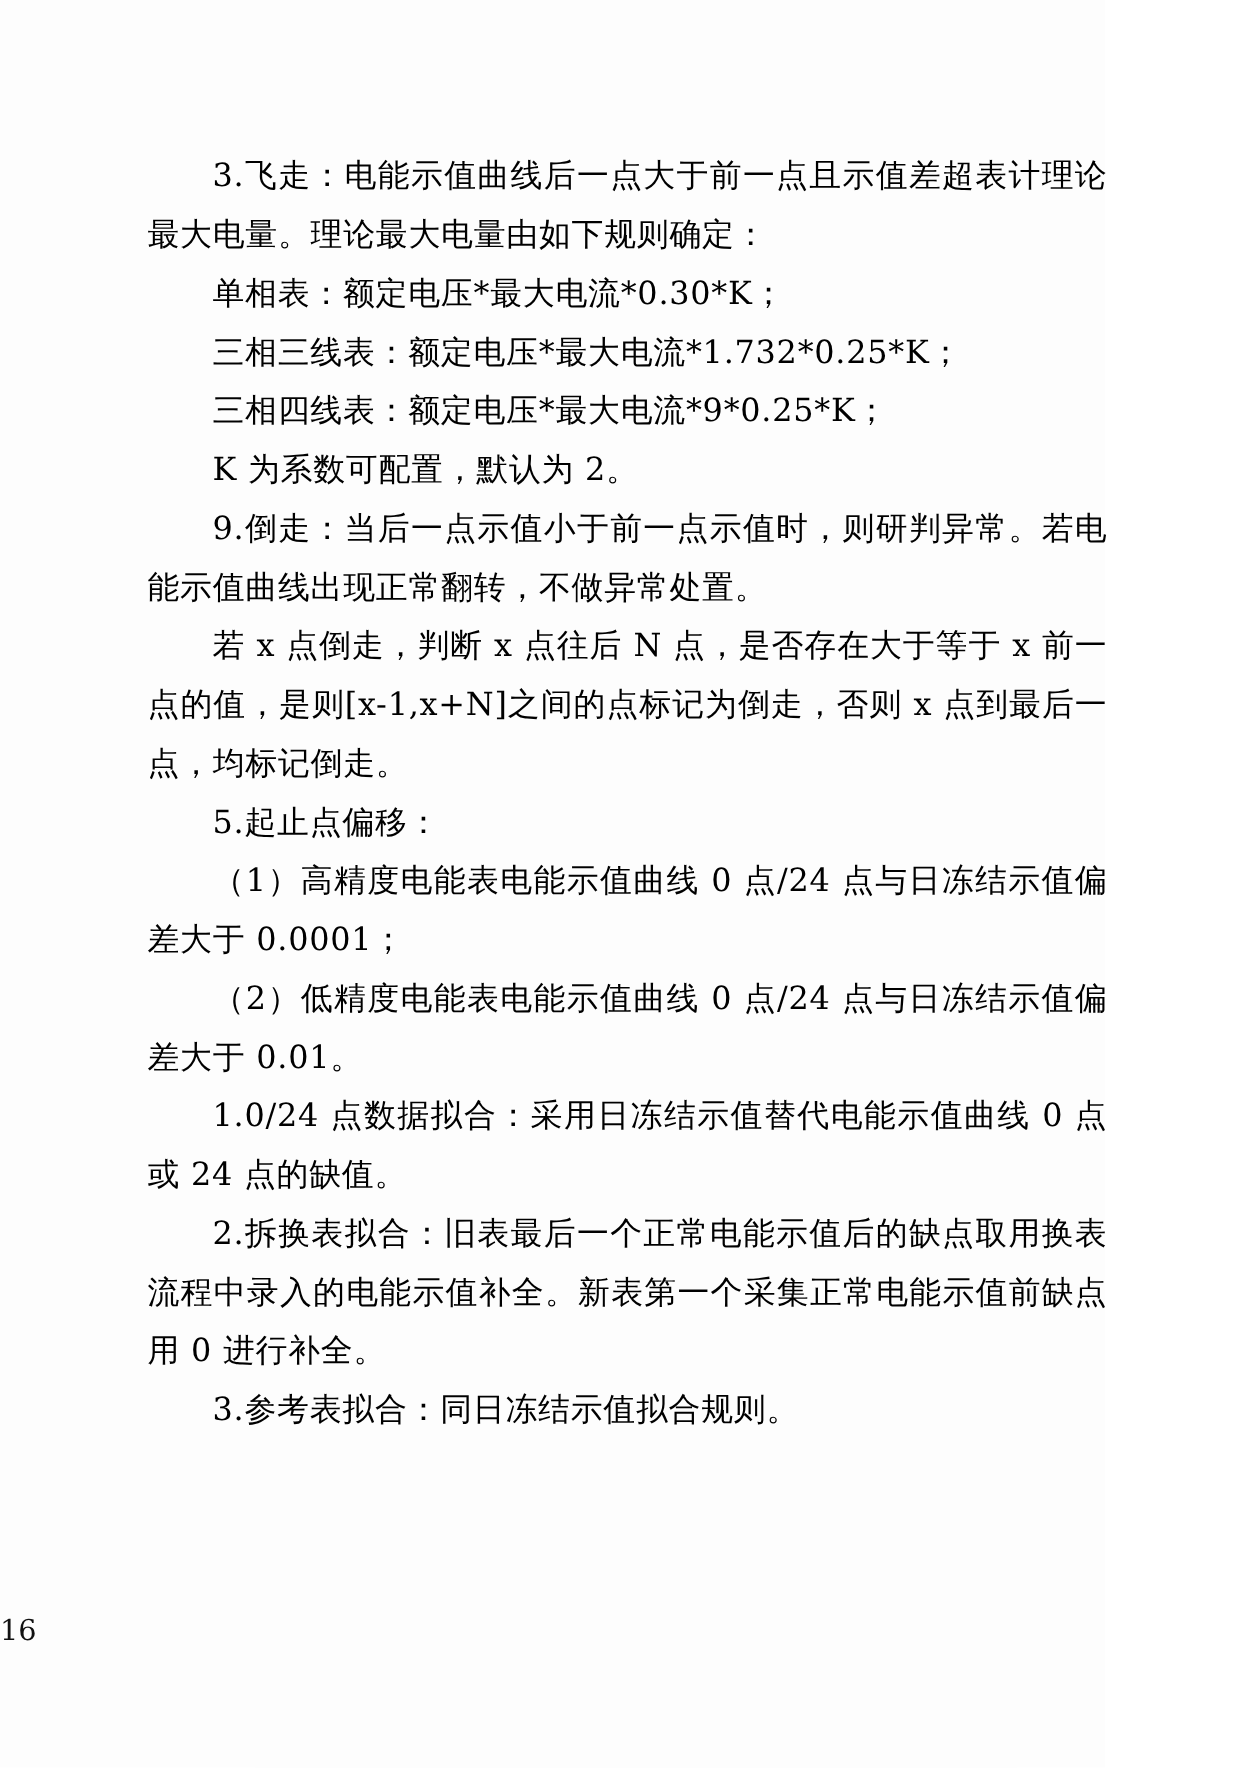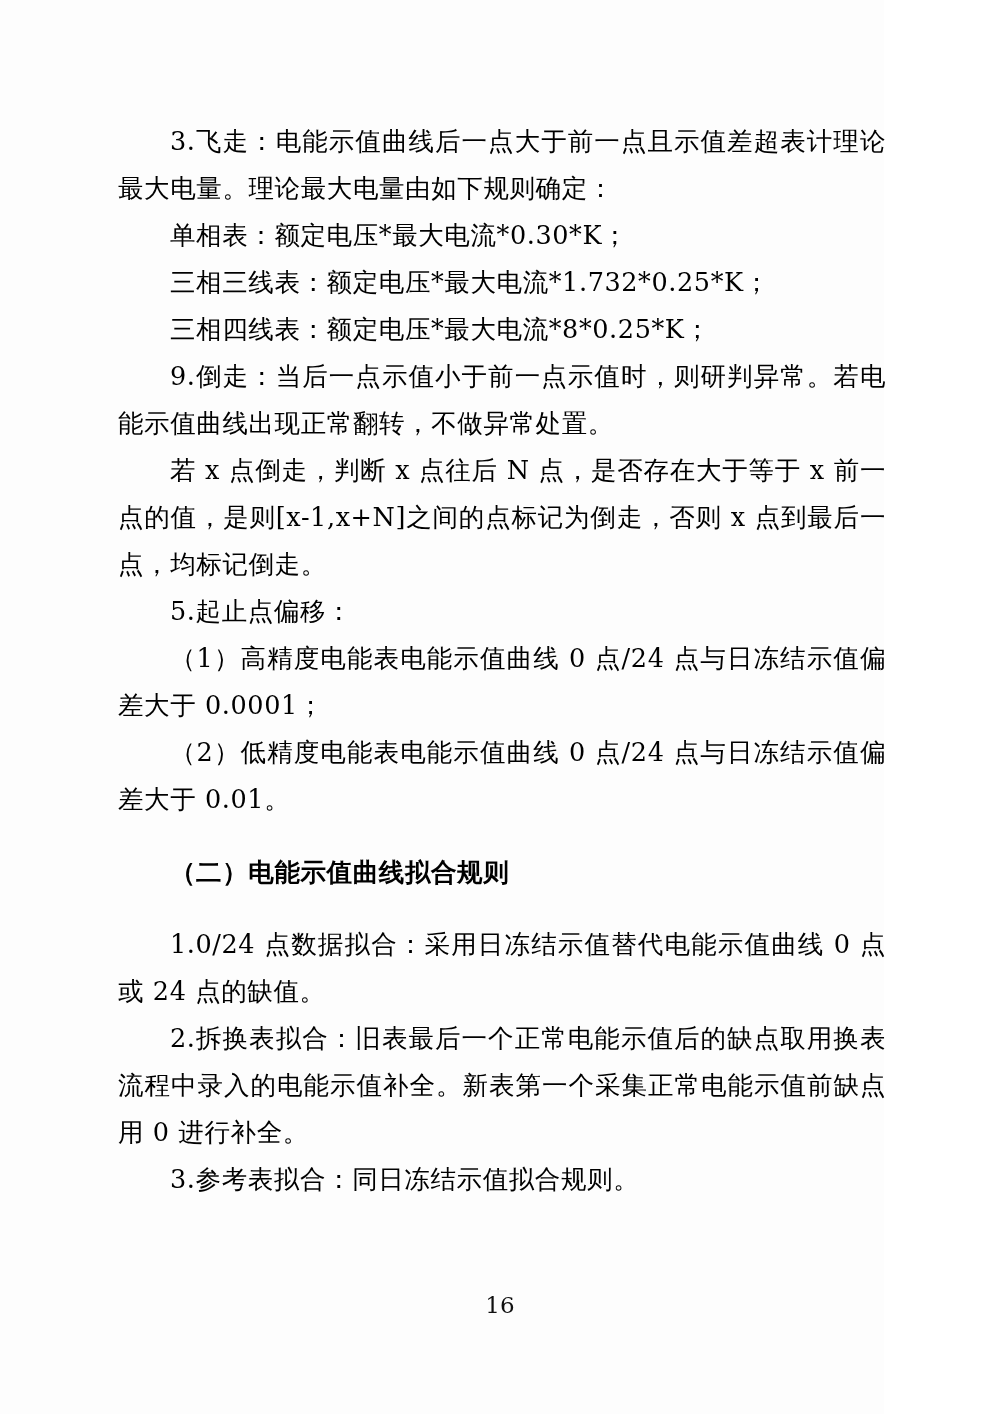--- a/index.html
+++ b/index.html
@@ -43,52 +43,51 @@
     line-height: 47px;
     font-weight: bold;
     text-indent: 52px;
     letter-spacing: 0.6px;
   }
   .pagenum {
     position: absolute;
     top: 1292px;
     left: 0;
     width: 1000px;
-    text-align: center;
     font-size: 23px;
     font-family: "DejaVu Serif", "Liberation Serif", serif;
     color: #111;
   }
 </style>
 </head>
 <body>
 
 <div class="page">
   <div class="content">
 
     <p class="para indent2">3.飞走：电能示值曲线后一点大于前一点且示值差超表计理论最大电量。理论最大电量由如下规则确定：</p>
 
     <p class="para indent2">单相表：额定电压*最大电流*0.30*K；</p>
 
     <p class="para indent2">三相三线表：额定电压*最大电流*1.732*0.25*K；</p>
 
-    <p class="para indent2">三相四线表：额定电压*最大电流*8*0.25*K；</p>
+    <p class="para indent2">三相四线表：额定电压*最大电流*9*0.25*K；</p>
 
+    <p class="para indent2">K 为系数可配置，默认为 2。</p>
 
     <p class="para indent2">9.倒走：当后一点示值小于前一点示值时，则研判异常。若电能示值曲线出现正常翻转，不做异常处置。</p>
 
     <p class="para indent2">若 x 点倒走，判断 x 点往后 N 点，是否存在大于等于 x 前一点的值，是则[x-1,x+N]之间的点标记为倒走，否则 x 点到最后一点，均标记倒走。</p>
 
     <p class="para indent2">5.起止点偏移：</p>
 
     <p class="para indent2">（1）高精度电能表电能示值曲线 0 点/24 点与日冻结示值偏差大于 0.0001；</p>
 
     <p class="para indent2">（2）低精度电能表电能示值曲线 0 点/24 点与日冻结示值偏差大于 0.01。</p>
 
-    <p class="heading">（二）电能示值曲线拟合规则</p>
 
     <p class="para indent2">1.0/24 点数据拟合：采用日冻结示值替代电能示值曲线 0 点或 24 点的缺值。</p>
 
     <p class="para indent2">2.拆换表拟合：旧表最后一个正常电能示值后的缺点取用换表流程中录入的电能示值补全。新表第一个采集正常电能示值前缺点用 0 进行补全。</p>
 
     <p class="para indent2">3.参考表拟合：同日冻结示值拟合规则。</p>
 
   </div>
 
   <div class="pagenum">16</div>

